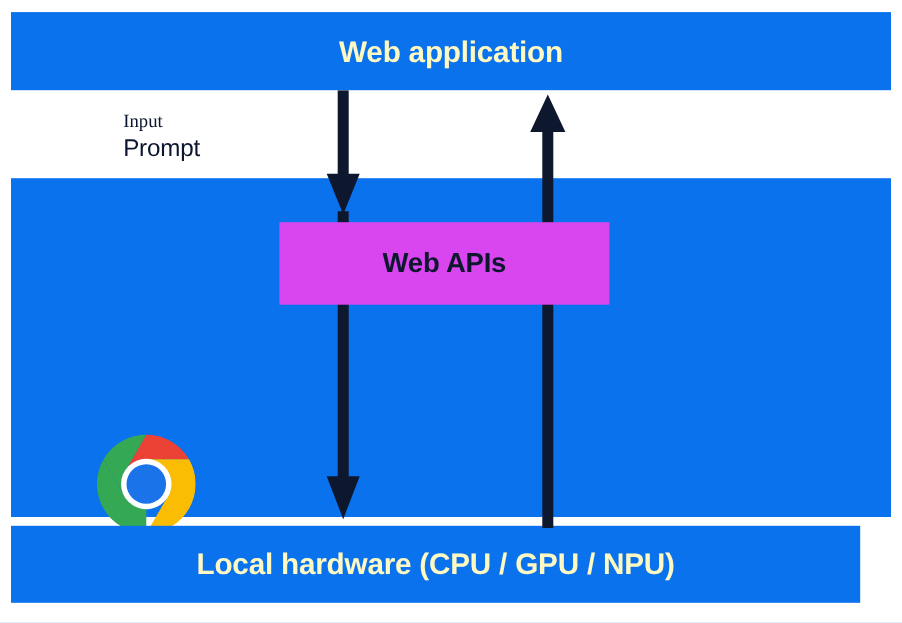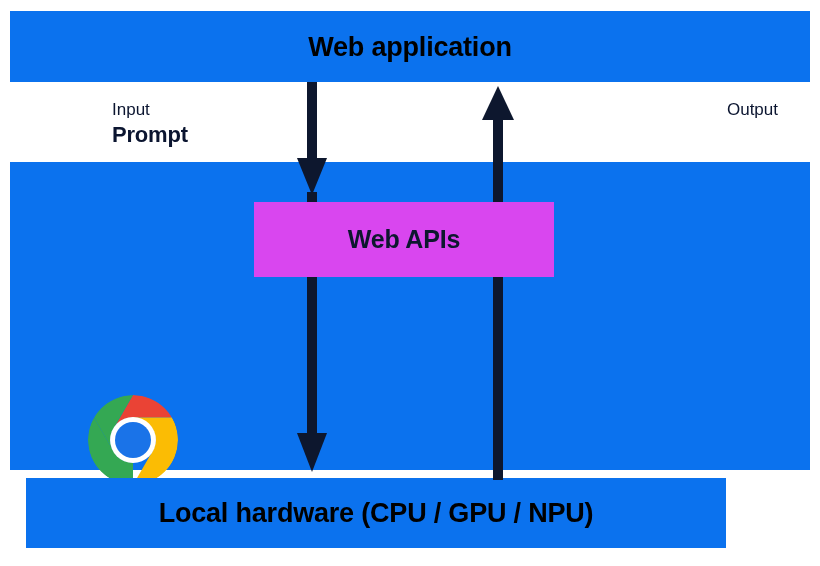--- a/index.html
+++ b/index.html
@@ -32,32 +32,32 @@
     width: 800px;
     height: 71px;
   }
   #band-browser {
     left: 10px;
     top: 162px;
     width: 800px;
     height: 308px;
   }
   #band-local-hardware {
-    left: 26px;
+    left: 10px;
     top: 478px;
-    width: 700px;
+    width: 772px;
     height: 70px;
   }
 
   .band-title {
     position: absolute;
     left: 0;
     right: 0;
     text-align: center;
-    color: #000000;
+    color: #fef9c3;
     font-weight: bold;
     letter-spacing: -0.2px;
   }
   #band-web-application .band-title {
     top: 21px;
     font-size: 27px;
   }
   #band-local-hardware .band-title {
     top: 20px;
     font-size: 27px;
@@ -66,25 +66,26 @@
   
   .caption {
     position: absolute;
     color: #0b1530;
     line-height: 1.28;
   }
   .caption .small {
     display: block;
     font-size: 17px;
     font-weight: normal;
+    font-family: Liberation Serif, serif;
   }
   .caption .big {
     display: block;
     font-size: 22px;
-    font-weight: bold;
+    font-weight: normal;
     letter-spacing: -0.2px;
   }
   #caption-input {
     left: 112px;
     top: 99px;
     text-align: left;
   }
   #caption-output {
     right: 42px;
     top: 99px;
@@ -167,21 +168,20 @@
   <div class="band" id="band-web-application">
     <div class="band-title">Web application</div>
   </div>
 
   <div class="caption" id="caption-input">
     <span class="small">Input</span>
     <span class="big">Prompt</span>
   </div>
 
   <div class="caption" id="caption-output">
-    <span class="small">Output</span>
   </div>
 
   <div class="band" id="band-browser">
 
     <svg id="browser-logo" viewBox="0 0 100 100">
       <defs>
         <clipPath id="clip-circle">
           <circle cx="50" cy="50" r="50"></circle>
         </clipPath>
       </defs>

